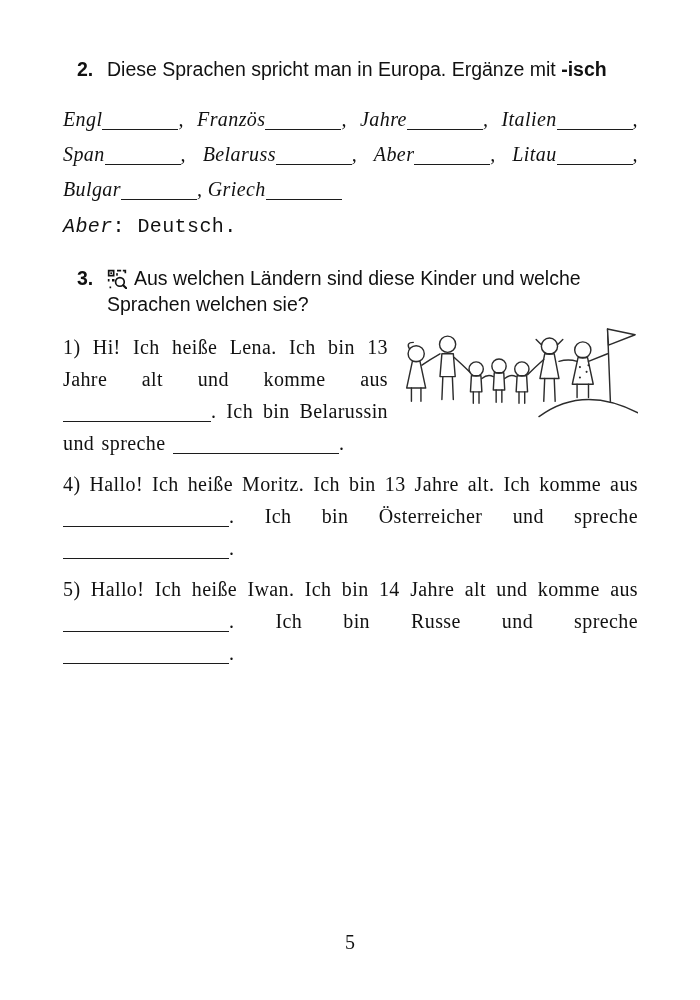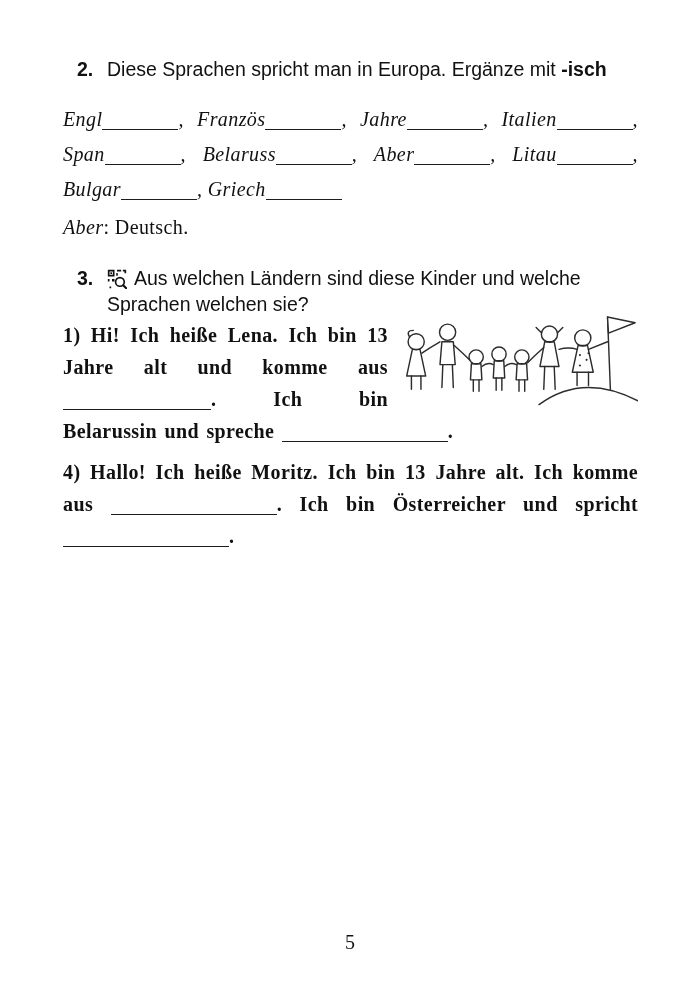--- a/index.html
+++ b/index.html
@@ -37,24 +37,24 @@
   .chunk { white-space: nowrap; font-style: italic; }
   .blank {
     display: inline-block;
     height: 1em;
     margin-bottom: -4px;
     border-bottom: 1.7px solid #1c1c1c;
   }
   .blank-sm { width: 76px; }
   .blank-md { width: 148px; }
   .blank-lg { width: 166px; }
-  .aber { line-height: 36px; margin-top: 2px; letter-spacing: 0.02em; }
+  .aber { line-height: 36px; margin-top: 2px; letter-spacing: 0.02em; font-family: Liberation Mono, monospace; }
   
   .ex3-header { margin-top: 20px; }
-  .items { margin-top: 2px; font-weight: bold; }
+  .items { margin-top: 14px; }
   .item {
     text-align: justify;
     line-height: 32px;
     letter-spacing: 0.02em;
     word-spacing: 2px;
     margin-bottom: 9px;
   }
   .kids {
     float: right;
     width: 238px; height: 108px;
@@ -169,22 +169,27 @@
       </svg>
       <span>1) Hi! Ich heiße Lena. Ich bin 13 Jahre alt und komme aus</span>
       <span class="blank blank-md"></span><span>. Ich bin Belarussin und spreche</span>
       <span class="blank blank-lg"></span><span>.</span>
     </p>
 
 
 
     <p class="item">
       <span>4) Hallo! Ich heiße Moritz. Ich bin 13 Jahre alt. Ich komme aus</span>
-      <span class="blank blank-lg"></span><span>. Ich bin Österreicher und spricht</span>
+      <span class="blank blank-lg"></span><span>. Ich bin Österreicher und spreche</span>
       <span class="blank blank-lg"></span><span>.</span>
     </p>
 
+    <p class="item">
+      <span>5) Hallo! Ich heiße Iwan. Ich bin 14 Jahre alt und komme aus</span>
+      <span class="blank blank-lg"></span><span>. Ich bin Russe und spreche</span>
+      <span class="blank blank-lg"></span><span>.</span>
+    </p>
 
   </div>
 
   <div class="page-num">5</div>
 
 </div>
 
 </body></html>

